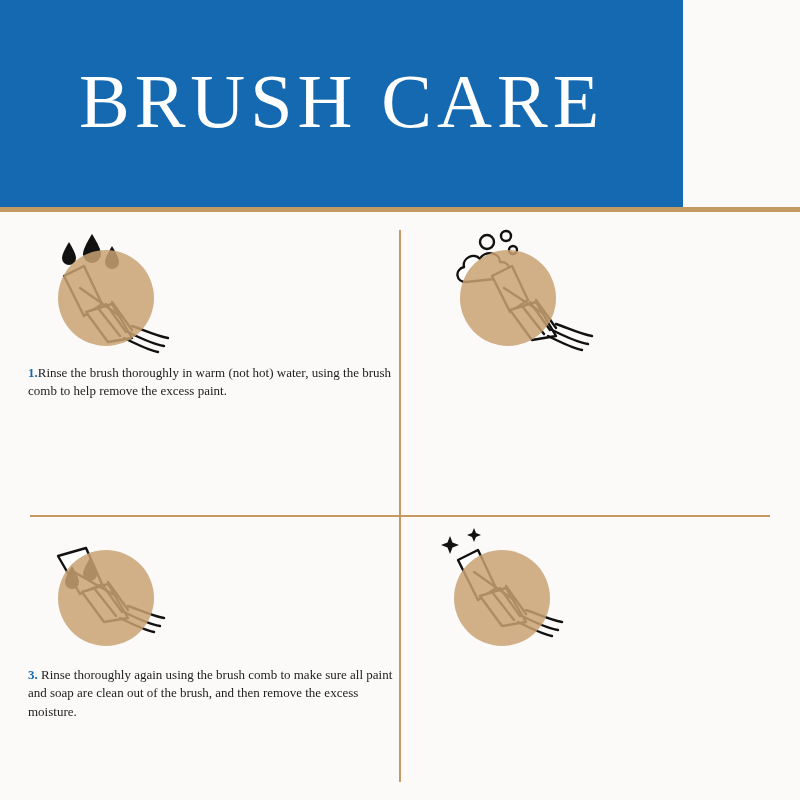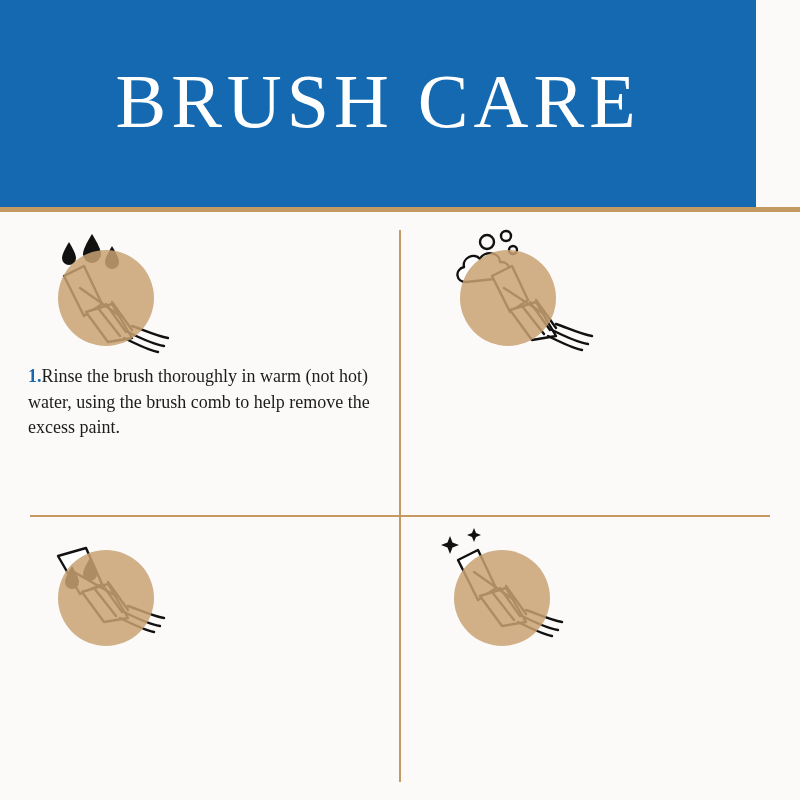--- a/index.html
+++ b/index.html
@@ -17,21 +17,21 @@
     position: relative;
     width: 800px;
     height: 800px;
     background: #fbfaf8;
   }
   
   .header {
     position: absolute;
     left: 0;
     top: 0;
-    width: 756px;
+    width: 683px;
     height: 207px;
     background: #1469b0;
     display: flex;
     align-items: center;
     justify-content: center;
   }
   .header-title {
     color: #ffffff;
     font-family: "Liberation Serif", serif;
     font-size: 76px;
@@ -83,21 +83,21 @@
 
   .icon-wrap {
     position: relative;
     height: 140px;
     width: 200px;
   }
   .icon-wrap.right { margin-left: 10px; }
 
   .step-text {
     font-family: "Liberation Serif", serif;
-    font-size: 18px;
+    font-size: 13px;
     line-height: 1.42;
     color: #1c1c1c;
     margin-top: 4px;
   }
   .step-num {
     color: #1469b0;
     font-weight: bold;
   }
   .blob {
     position: absolute;
@@ -191,20 +191,23 @@
 
             <path d="M44 44 C44 44 37 55 37 60 a7 7 0 0 0 14 0 C51 55 44 44 44 44 Z" fill="#111111" stroke="none"></path>
             <path d="M62 36 C62 36 55 47 55 52 a7 7 0 0 0 14 0 C69 47 62 36 62 36 Z" fill="#111111" stroke="none"></path>
 
             <path d="M92 96 C104 102 116 108 126 110"></path>
             <path d="M96 90 C108 96 120 102 132 104"></path>
             <path d="M100 84 C112 88 124 94 136 96"></path>
           </g>
         </svg>
       </div>
+      <div class="step-text">
+        <span class="step-num">3.</span> <span>Rinse thoroughly again using the brush comb to make sure all paint and soap are clean out of the brush, and then remove the excess moisture.</span>
+      </div>
     </div>
 
     <div class="cell cell-br">
       <div class="icon-wrap right">
         <div class="blob" style="left:24px; top:28px; width:96px; height:96px;"></div>
         <svg width="200" height="140" viewBox="0 0 200 140">
           <g fill="none" stroke="#111111" stroke-width="2.4" stroke-linecap="round" stroke-linejoin="round">
 
             <path d="M20 14 L22.5 20.5 L29 23 L22.5 25.5 L20 32 L17.5 25.5 L11 23 L17.5 20.5 Z" fill="#111111" stroke="none"></path>
             <path d="M44 6 L46 11 L51 13 L46 15 L44 20 L42 15 L37 13 L42 11 Z" fill="#111111" stroke="none"></path>

